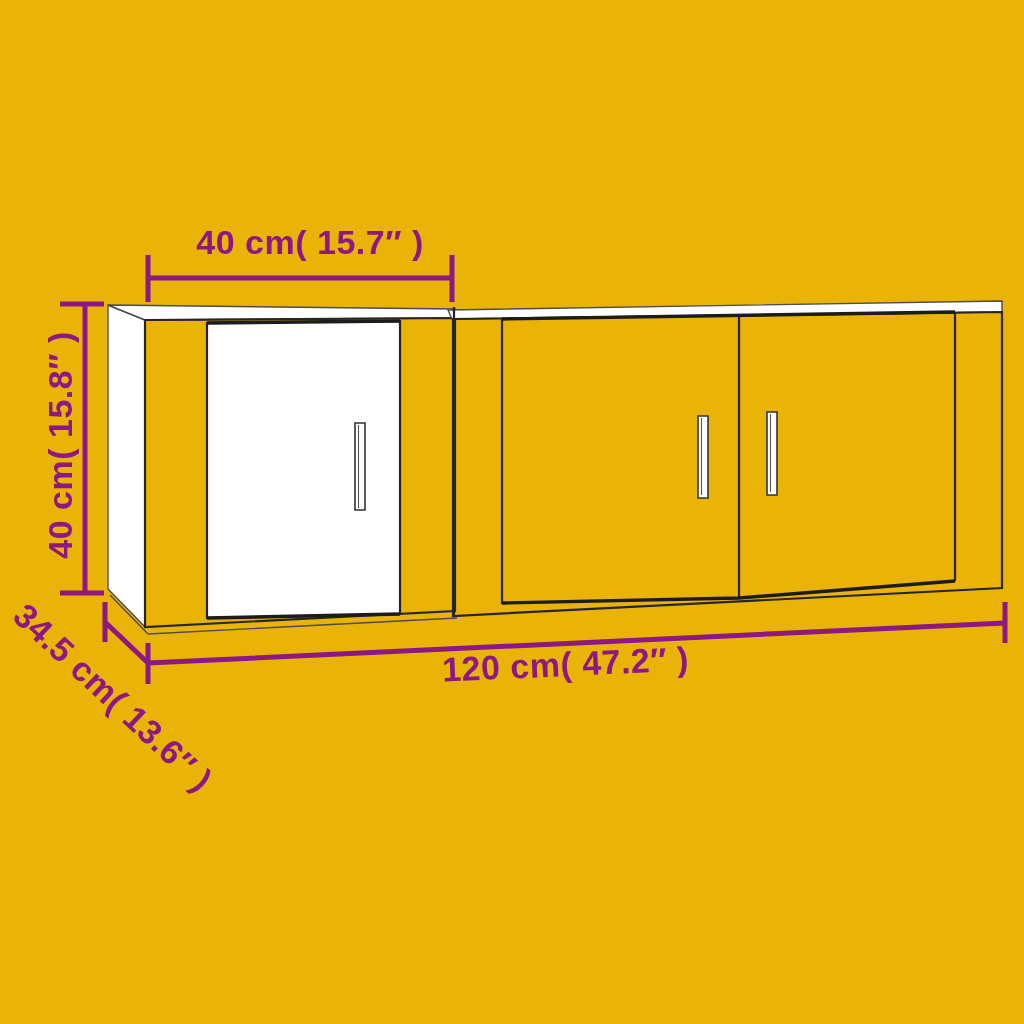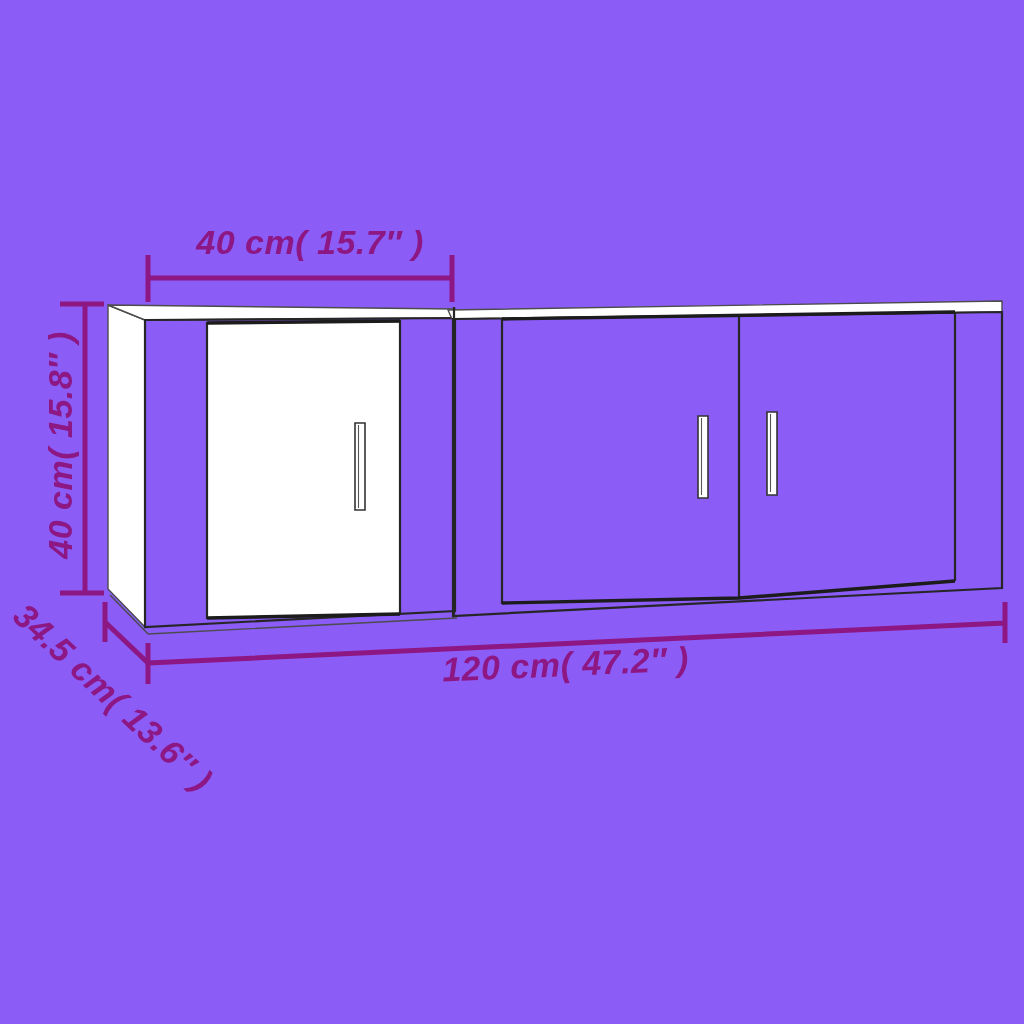--- a/index.html
+++ b/index.html
@@ -4,23 +4,22 @@
 <style>
   html, body {
     margin: 0;
     padding: 0;
     background: #ffffff;
   }
   .stage {
     position: relative;
     width: 1024px;
     height: 1024px;
-    background: #8b5cf6;
+    background: #eab308;
     overflow: hidden;
-    font-style: italic;
   }
   svg { display: block; }
 
   
   .face      { fill: #ffffff; stroke: #4c4c4c; stroke-width: 1.4; stroke-linejoin: miter; }
   .ln-thin   { fill: none;    stroke: #4c4c4c; stroke-width: 1.4; }
   .ln-med    { fill: none;    stroke: #262626; stroke-width: 2.2; }
   .ln-thick  { fill: none;    stroke: #1c1c1c; stroke-width: 3.4; }
   .door      { fill: #ffffff; stroke: #262626; stroke-width: 2.2; stroke-linejoin: miter; }
   .handle    { fill: #ffffff; stroke: #333333; stroke-width: 1.6; }

